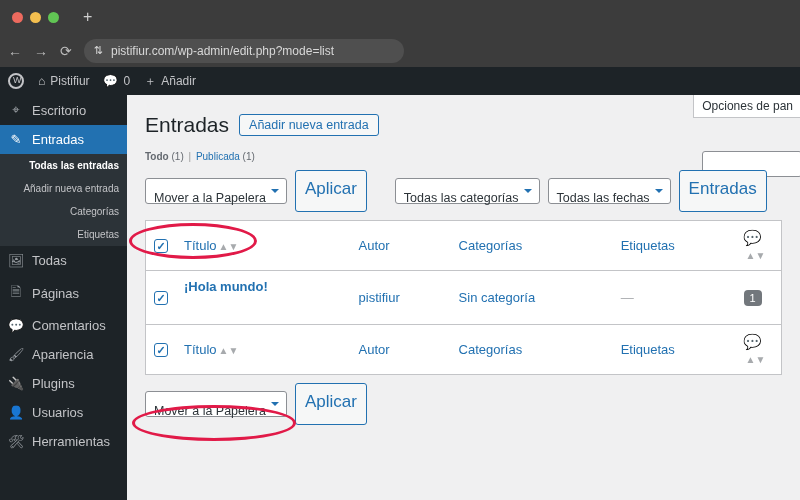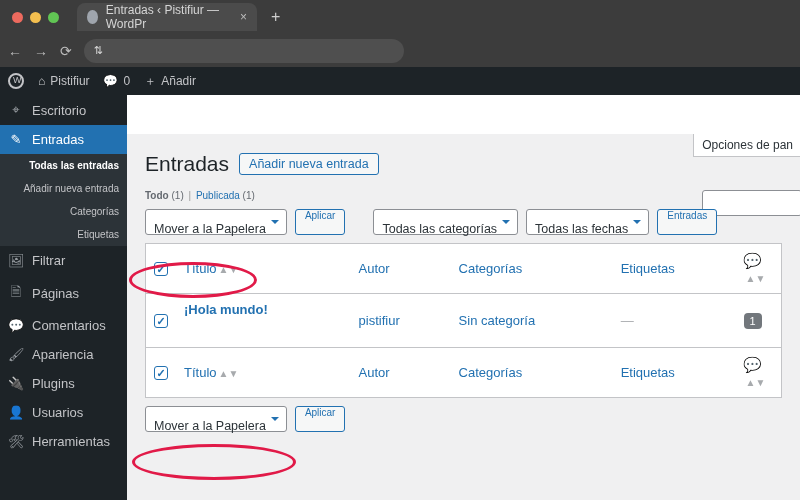--- a/index.html
+++ b/index.html
@@ -31,37 +31,37 @@
   .sidebar { width: 127px; background: #1d2327; color: #c3c4c7; font-size: 13px; overflow: hidden; }
   .menu-item { display: flex; align-items: center; gap: 8px; padding: 7px 8px; cursor: pointer; }
   .menu-item .mi { width: 16px; text-align: center; color: #9ca1a6; font-size: 13px; }
   .menu-item.current { background: #2271b1; color: #fff; }
   .menu-item.current .mi { color: #fff; }
   .submenu { background: #2c3338; }
   .submenu .sub { padding: 6px 8px 6px 14px; font-size: 10px; cursor: pointer; color: #c3c4c7; text-align: right; }
   .submenu .sub.current { color: #fff; font-weight: 600; }
 
   
-  .main { flex: 1; background: #f0f0f1; position: relative; overflow: hidden; margin-top: 39px; }
+  .main { flex: 1; background: #f0f0f1; position: relative; overflow: hidden; }
   .screen-opts { position: absolute; right: -2px; top: 0; background: #fff; border: 1px solid #c3c4c7; border-top: none; padding: 4px 8px; font-size: 12px; color: #2c3338; }
   .content { padding: 12px 18px 0 18px; }
   .h1row { display: flex; align-items: center; gap: 10px; margin-top: 6px; }
   .h1 { font-size: 21px; font-weight: 400; color: #1d2327; }
   .btn-sec { display: inline-block; border: 1px solid #2271b1; color: #2271b1; background: #f6f7f7; padding: 3px 9px; font-size: 12.5px; border-radius: 3px; cursor: pointer; }
   .subsub { margin: 14px 0 8px 0; font-size: 10px; color: #646970; }
   .subsub a { color: #2271b1; text-decoration: none; }
   .subsub .sep { color: #999; margin: 0 2px; }
 
   
   .searchbox { position: absolute; right: -2px; top: 56px; width: 100px; height: 26px; background: #fff; border: 1px solid #8c8f94; border-radius: 3px; }
 
   .tablenav { display: flex; align-items: center; gap: 8px; margin: 4px 0 8px 0; position: relative; }
   .select { height: 26px; border: 1px solid #8c8f94; border-radius: 3px; background: #fff; font-size: 12.5px; padding: 14px 20px 0 8px; color: #2c3338; position: relative; display: inline-flex; align-items: center; }
   .select::after { content: ""; position: absolute; right: 7px; top: 10px; border: 4px solid transparent; border-top-color: #2271b1; }
-  .btn-apply { height: 26px; border: 1px solid #2271b1; color: #2271b1; background: #f6f7f7; padding: 0 9px; font-size: 10px; border-radius: 3px; cursor: pointer; }
+  .btn-apply { height: 42px; border: 1px solid #2271b1; color: #2271b1; background: #f6f7f7; padding: 8px 9px; font-size: 17px; border-radius: 3px; cursor: pointer; }
 
   table.posts { width: 100%; border-collapse: collapse; background: #fff; border: 1px solid #c3c4c7; font-size: 13px; }
   table.posts th, table.posts td { text-align: left; padding: 8px 8px; vertical-align: middle; }
   table.posts thead th, table.posts tfoot th { font-weight: 400; color: #2271b1; border-bottom: 1px solid #c3c4c7; }
   table.posts tfoot th { border-bottom: none; border-top: 1px solid #c3c4c7; }
   table.posts tbody td { color: #50575e; min-height: 46px; }
   .cb { width: 26px; }
   .chk { width: 14px; height: 14px; border: 1.5px solid #2271b1; border-radius: 3px; display: inline-flex; align-items: center; justify-content: center; color: #2271b1; font-size: 11px; font-weight: 700; background:#fff; }
   .sort-ic { color: #a7aaad; font-size: 10px; margin-left: 2px; }
   a.rowtitle { color: #2271b1; font-weight: 600; text-decoration: none; }
@@ -81,33 +81,29 @@
 </head>
 <body>
 
 <div class="chrome">
   <div class="tab-strip">
     <div class="traffic">
       <span class="dot red"></span>
       <span class="dot yellow"></span>
       <span class="dot green"></span>
     </div>
-    <div class="tab">
-      <span class="favicon"></span>
-      <span>Entradas ‹ Pistifiur — WordPr</span>
-      <span class="x">×</span>
-    </div>
     <span class="newtab">+</span>
   </div>
   <div class="nav-row">
     <span class="nav-ic">←</span>
     <span class="nav-ic">→</span>
     <span class="nav-ic">⟳</span>
     <div class="omnibox">
       <span class="omni-lock">⇅</span>
+      <span>pistifiur.com/wp-admin/edit.php?mode=list</span>
     </div>
   </div>
 </div>
 
 <div class="adminbar">
   <span class="abitem">
       <span class="wicon"></span>
     </span>
   <span class="abitem">
     <span>⌂</span>
@@ -134,21 +130,21 @@
         <span>Entradas</span>
       </div>
     <div class="submenu">
       <div class="sub current">Todas las entradas</div>
       <div class="sub">Añadir nueva entrada</div>
       <div class="sub">Categorías</div>
       <div class="sub">Etiquetas</div>
     </div>
     <div class="menu-item">
         <span class="mi">🖼</span>
-        <span>Filtrar</span>
+        <span>Todas</span>
       </div>
     <div class="menu-item">
         <span class="mi">🗎</span>
         <span>Páginas</span>
       </div>
     <div class="menu-item">
         <span class="mi">💬</span>
         <span>Comentarios</span>
       </div>
     <div class="menu-item">

